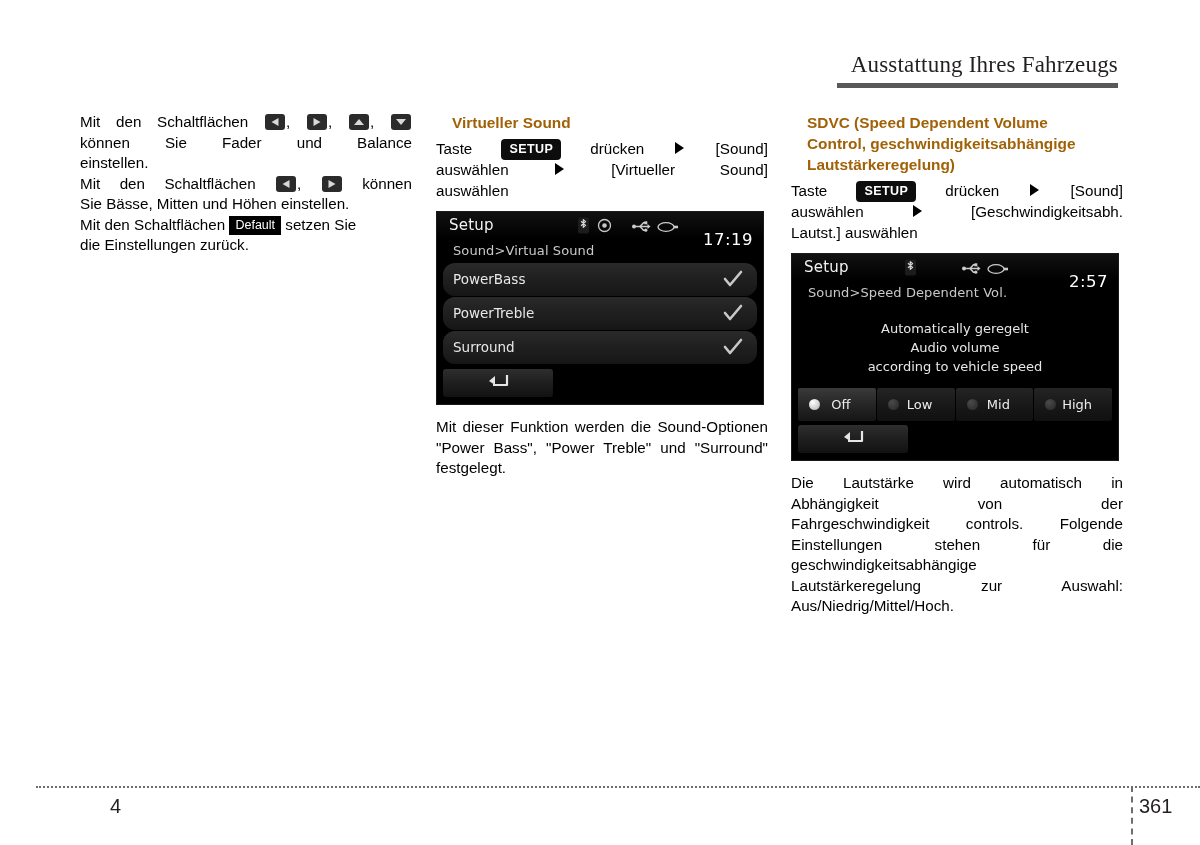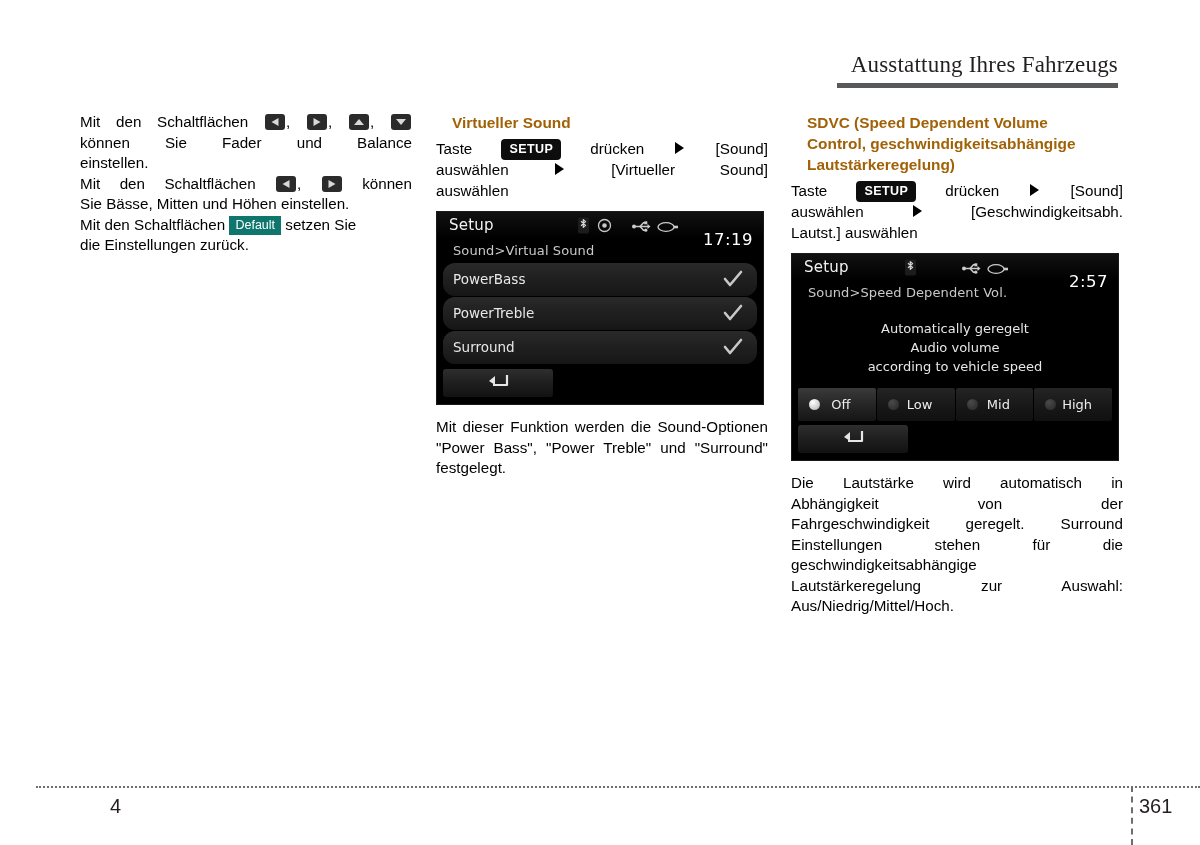--- a/index.html
+++ b/index.html
@@ -96,21 +96,21 @@
     transform: translate(-50%, -50%);
     width: 0; height: 0;
   }
   .btn-arrow.left::after  { border-top:4.5px solid transparent; border-bottom:4.5px solid transparent; border-right:7px solid #d9d9d9; }
   .btn-arrow.right::after { border-top:4.5px solid transparent; border-bottom:4.5px solid transparent; border-left:7px solid #d9d9d9; }
   .btn-arrow.up::after    { border-left:5px solid transparent; border-right:5px solid transparent; border-bottom:6.5px solid #d9d9d9; }
   .btn-arrow.down::after  { border-left:5px solid transparent; border-right:5px solid transparent; border-top:6.5px solid #d9d9d9; }
 
   .btn-default {
     display: inline-block;
-    background: #0f766e;
+    background: #000000;
     color: #ffffff;
     font-size: 12.5px;
     line-height: 16px;
     padding: 1px 6px 2px 6px;
     vertical-align: 1px;
     font-family: "Liberation Sans", sans-serif;
   }
 
   .btn-setup {
     display: inline-block;
@@ -528,21 +528,21 @@
               <path d="M9 8 L3 13 L9 17 Z" fill="#e6e6e6" transform="translate(0,-4)"></path>
             </svg>
         </span>
       </div>
     </div>
   </div>
 
   <p class="para caption">
     <span class="just-line">Die Lautstärke wird automatisch in</span>
     <span class="just-line">Abhängigkeit von der</span>
-    <span class="just-line">Fahrgeschwindigkeit geregelt. Surround</span>
+    <span class="just-line">Fahrgeschwindigkeit controls. Folgende</span>
     <span class="just-line">Einstellungen stehen für die</span>
     <span class="just-line">geschwindigkeitsabhängige</span>
     <span class="just-line">Lautstärkeregelung zur Auswahl:</span>
     <span class="norm-line">Aus/Niedrig/Mittel/Hoch.</span>
   </p>
 
 </div>
 
 <div id="footer-rule"></div>
 <div id="footer-vrule"></div>

